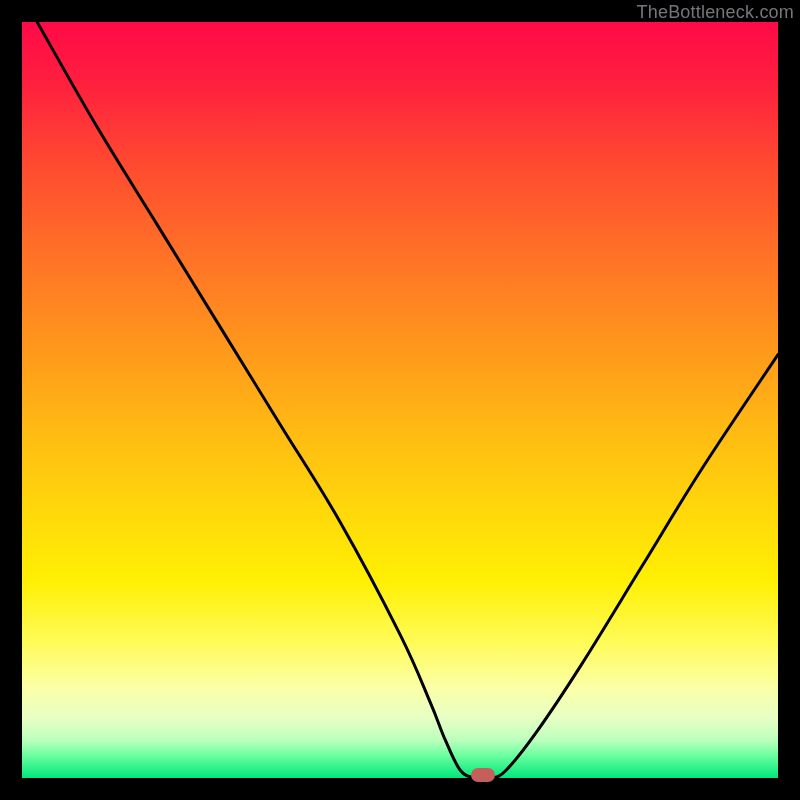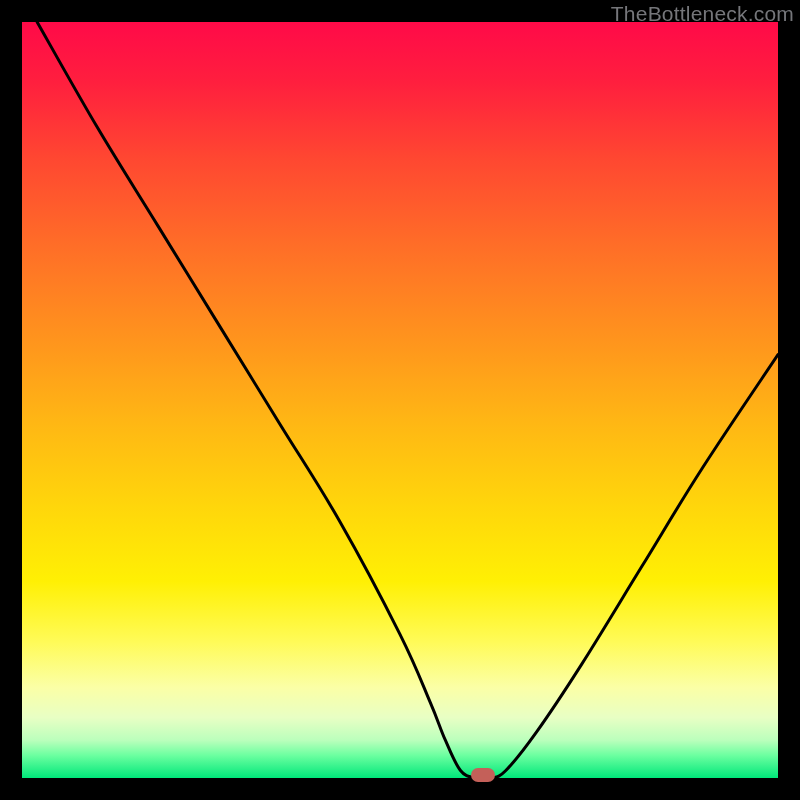--- a/index.html
+++ b/index.html
@@ -40,21 +40,21 @@
       #bbffbc 95%,
       #6cffa0 97%,
       #00e77a 100%
     );
   }
   .watermark {
     position: absolute;
     top: 2px;
     right: 6px;
     font-family: Arial, Helvetica, sans-serif;
-    font-size: 21px;
+    font-size: 18px;
     font-weight: 500;
     color: #75767a;
     letter-spacing: 0.2px;
     user-select: none;
   }
   svg.curve {
     position: absolute;
     left: 0;
     top: 0;
     width: 756px;

